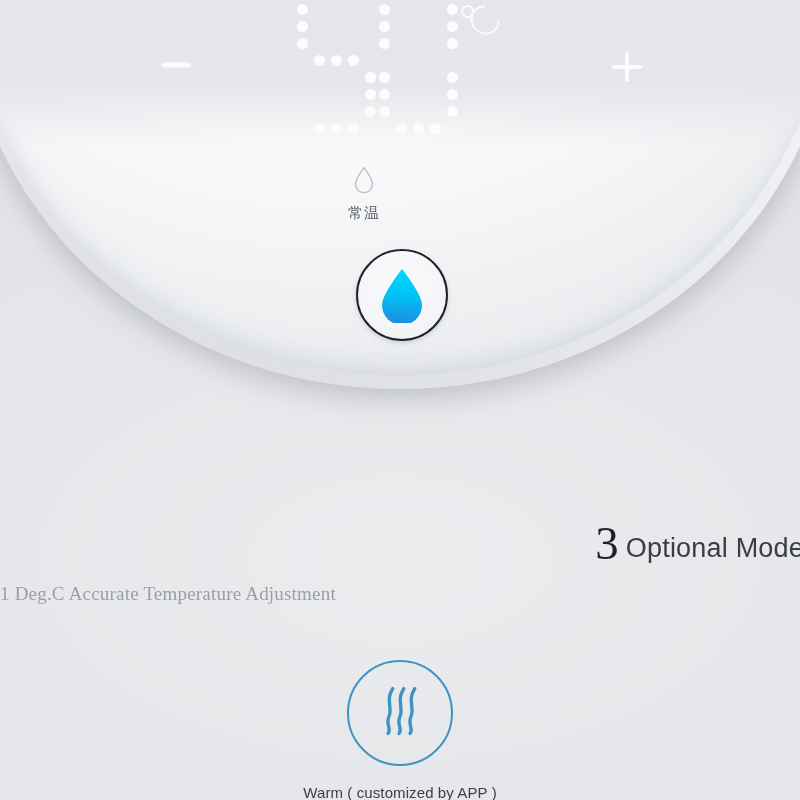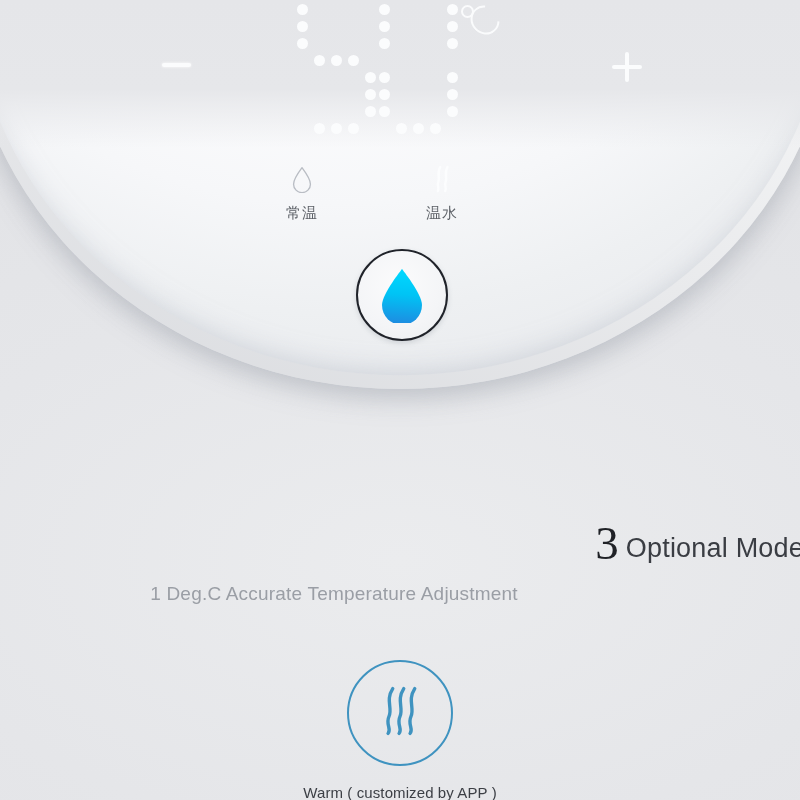--- a/index.html
+++ b/index.html
@@ -165,21 +165,21 @@
     height: 26px;
     border: 2px solid #fafbfc;
     border-radius: 50%;
     border-right-color: transparent;
     transform: rotate(-42deg);
   }
 
   
   .mode-row {
     position: absolute;
-    left: 12px;
+    left: 4px;
     top: 162px;
     width: 720px;
     display: flex;
     justify-content: center;
     gap: 0;
   }
   .mode-item {
     width: 140px;
     display: flex;
     flex-direction: column;
@@ -238,24 +238,25 @@
     color: #3a3d43;
     font-weight: 400;
     letter-spacing: 0.2px;
     margin-left: 7px;
   }
   .subline {
     position: absolute;
     left: 0;
     top: 583px;
     width: 668px;
-    text-align: center;
+    text-align: left;
     font-size: 19px;
     color: #9a9ea5;
     letter-spacing: 0.2px;
+    font-family: Liberation Serif, serif;
   }
 
   
   .features {
     position: absolute;
     left: 0;
     top: 660px;
     width: 800px;
     display: flex;
     justify-content: center;
@@ -344,29 +345,20 @@
 
   <div class="mode-row" id="mode-row">
       <div class="mode-item">
         <div class="mode-icon">
           <svg width="22" height="27" viewBox="0 0 52 64">
             <path d="M26 4 C26 4 6 31 6 43 A20 20 0 0 0 46 43 C46 31 26 4 26 4 Z" fill="none" stroke="#b9bdc4" stroke-width="3.2" stroke-linejoin="round"></path>
           </svg>
         </div>
         <div class="mode-label">常温</div>
       </div>
-      <div class="mode-item">
-        <div class="mode-icon">
-          <svg width="22" height="30" viewBox="0 0 22 30">
-            <path d="M 9.203333333333333 3 C 5.463333333333333 9.24, 9.203333333333333 13.56, 7.333333333333333 17.88 C 5.463333333333333 22.200000000000003, 8.829333333333333 23, 6.865833333333333 27" fill="none" stroke="#fcfdfe" stroke-width="2.4" stroke-linecap="round"></path>
-            <path d="M 16.536666666666665 3 C 12.796666666666667 9.24, 16.536666666666665 13.56, 14.666666666666666 17.88 C 12.796666666666667 22.200000000000003, 16.162666666666667 23, 14.199166666666667 27" fill="none" stroke="#fcfdfe" stroke-width="2.4" stroke-linecap="round"></path>
-          </svg>
-        </div>
-        <div class="mode-label">温水</div>
-      </div>
     </div>
 
   <div class="dispense-btn">
     <svg width="46" height="56" viewBox="0 0 46 56">
       <defs>
         <linearGradient id="dropGrad" x1="0.5" y1="0" x2="0.45" y2="1">
           <stop offset="0%" stop-color="#00d9ff"></stop>
           <stop offset="45%" stop-color="#00c4f5"></stop>
           <stop offset="100%" stop-color="#1f8ae0"></stop>
         </linearGradient>

